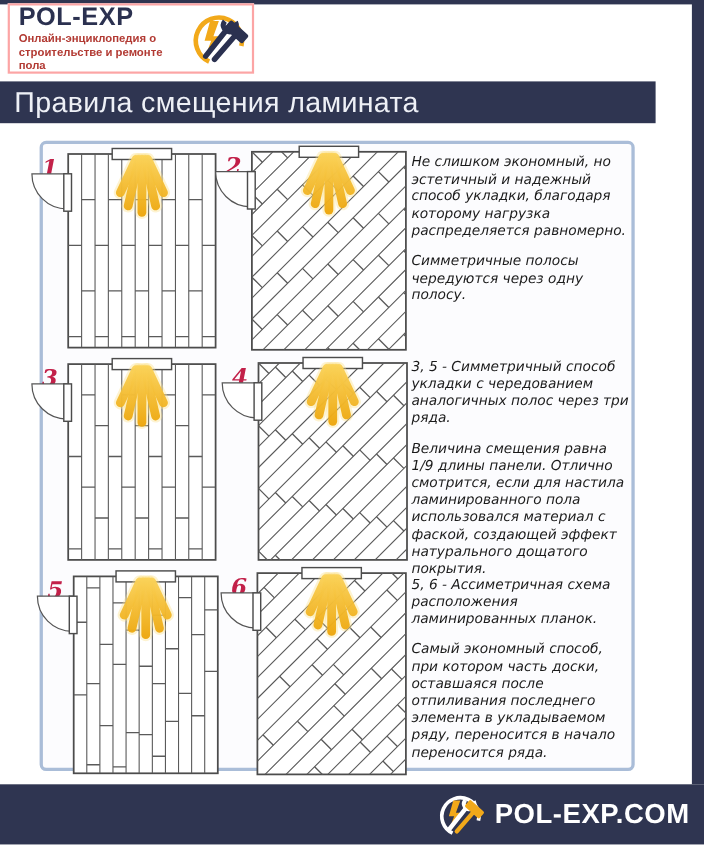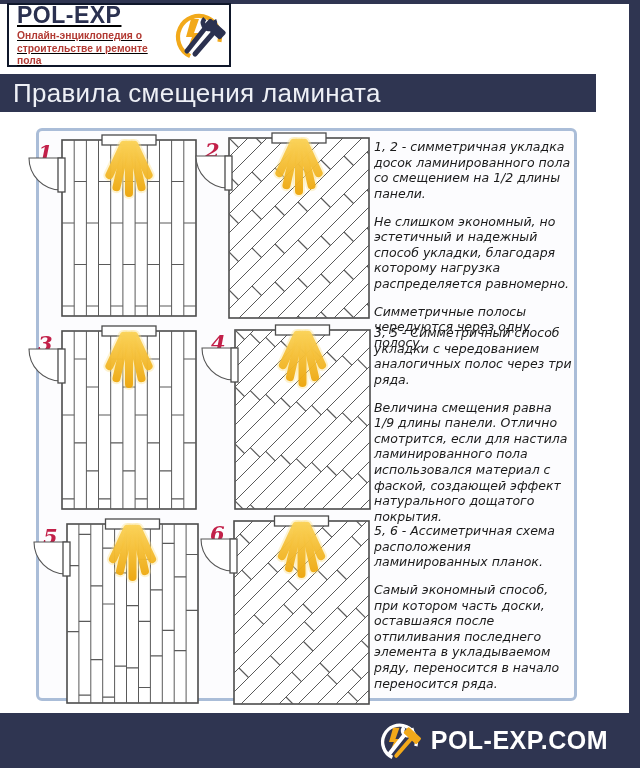--- a/index.html
+++ b/index.html
@@ -4,22 +4,22 @@
 <title>Правила смещения ламината</title>
 <style>
   html,body{margin:0;padding:0;background:#fff;}
   .page{position:relative;width:640px;height:768px;background:#fff;overflow:hidden;
         font-family:"Liberation Sans",sans-serif;}
   
   .top-frame{position:absolute;left:0;top:0;width:640px;height:4px;background:#2f3551;}
   .right-frame{position:absolute;left:629px;top:0;width:11px;height:713px;background:#2f3551;}
   
   .logo-box{position:absolute;left:7px;top:3px;width:224px;height:64px;background:#fff;
-            border:2px solid #0f172a;box-sizing:border-box;display:flex;align-items:center;
-            padding:2px 2px 2px 8px;text-decoration:underline;}
+            border:2px solid #fca5a5;box-sizing:border-box;display:flex;align-items:center;
+            padding:2px 2px 2px 8px;}
   .logo-text{flex:1;min-width:0;}
   .brand{font-size:23px;font-weight:800;color:#2b3150;letter-spacing:.5px;line-height:1.05;}
   .tagline{margin-top:3px;font-size:10.3px;font-weight:700;color:#b23a33;line-height:1.18;}
   .logo-icon{width:56px;height:56px;flex:none;}
   
   .banner{position:absolute;left:0;top:74px;width:596px;height:38px;background:#2f3551;
           display:flex;align-items:center;box-sizing:border-box;padding-left:13px;}
   .banner span{color:#eef0f6;font-size:26px;letter-spacing:.3px;}
   
   .frame{position:absolute;left:36px;top:128px;width:541px;height:573px;box-sizing:border-box;
@@ -29,21 +29,21 @@
   .diagram svg{position:absolute;overflow:visible;}
   .dnum{position:absolute;font-family:"DejaVu Serif",serif;font-style:italic;font-weight:700;
         font-size:21px;color:#c22049;line-height:1;}
   .note{position:absolute;left:335px;width:198px;font-family:"DejaVu Sans",sans-serif;
         font-style:italic;font-size:12.5px;line-height:1.25;color:#1b1b1b;}
   .note p{margin:0 0 12px 0;}
   .n0{top:8px;} .n1{top:194px;} .n2{top:392px;}
   
   .footer{position:absolute;left:0;top:713px;width:640px;height:55px;background:#2f3551;
           display:flex;align-items:center;justify-content:flex-end;box-sizing:border-box;
-          padding-right:32px;gap:9px;}
+          padding-right:13px;gap:9px;}
   .site{color:#fff;font-weight:800;font-size:25px;letter-spacing:.5px;}
   .footer-icon{width:45px;height:45px;}
 </style>
 </head>
 <body>
 
 <div class="page">
   <div class="top-frame"></div>
   <div class="right-frame"></div>
 
@@ -255,21 +255,20 @@
             <line x1="110.94639035015027" y1="19" x2="125.10700526054097" y2="49.19214044603527" stroke="#fce28d" stroke-width="12" stroke-linecap="round" opacity="0.4"></line>
             <line x1="100.05360964984973" y1="19" x2="85.89299473945903" y2="49.19214044603527" stroke="url(#rayg5)" stroke-width="8" stroke-linecap="round" opacity="0.95"></line>
             <line x1="102.65984655296077" y1="19" x2="93.0033248330274" y2="61.188068334200494" stroke="url(#rayg5)" stroke-width="8" stroke-linecap="round" opacity="0.95"></line>
             <line x1="105.5" y1="19" x2="105.5" y2="67" stroke="url(#rayg5)" stroke-width="8" stroke-linecap="round" opacity="0.95"></line>
             <line x1="108.34015344703923" y1="19" x2="117.9966751669726" y2="61.188068334200494" stroke="url(#rayg5)" stroke-width="8" stroke-linecap="round" opacity="0.95"></line>
             <line x1="110.94639035015027" y1="19" x2="125.10700526054097" y2="49.19214044603527" stroke="url(#rayg5)" stroke-width="8" stroke-linecap="round" opacity="0.95"></line>
           </svg>
       </div>
 
       <div class="note n0">
-        <p> 1, 2 - симметричная укладка досок ламинированного пола со смещением на 1/2 длины панели.</p>
         <p>Не слишком экономный, но эстетичный и надежный способ укладки, благодаря которому нагрузка распределяется равномерно.</p>
         <p>Симметричные полосы чередуются через одну полосу.</p>
       </div>
       <div class="note n1">
         <p>3, 5 - Симметричный способ укладки с чередованием аналогичных полос через три ряда.</p>
         <p>Величина смещения равна 1/9 длины панели. Отлично смотрится, если для настила ламинированного пола использовался материал с фаской, создающей эффект натурального дощатого покрытия.</p>
       </div>
       <div class="note n2">
         <p> 5, 6 - Ассиметричная схема расположения ламинированных планок.</p>
         <p>Самый экономный способ, при котором часть доски, оставшаяся после отпиливания последнего элемента в укладываемом ряду, переносится в начало переносится ряда.</p>

